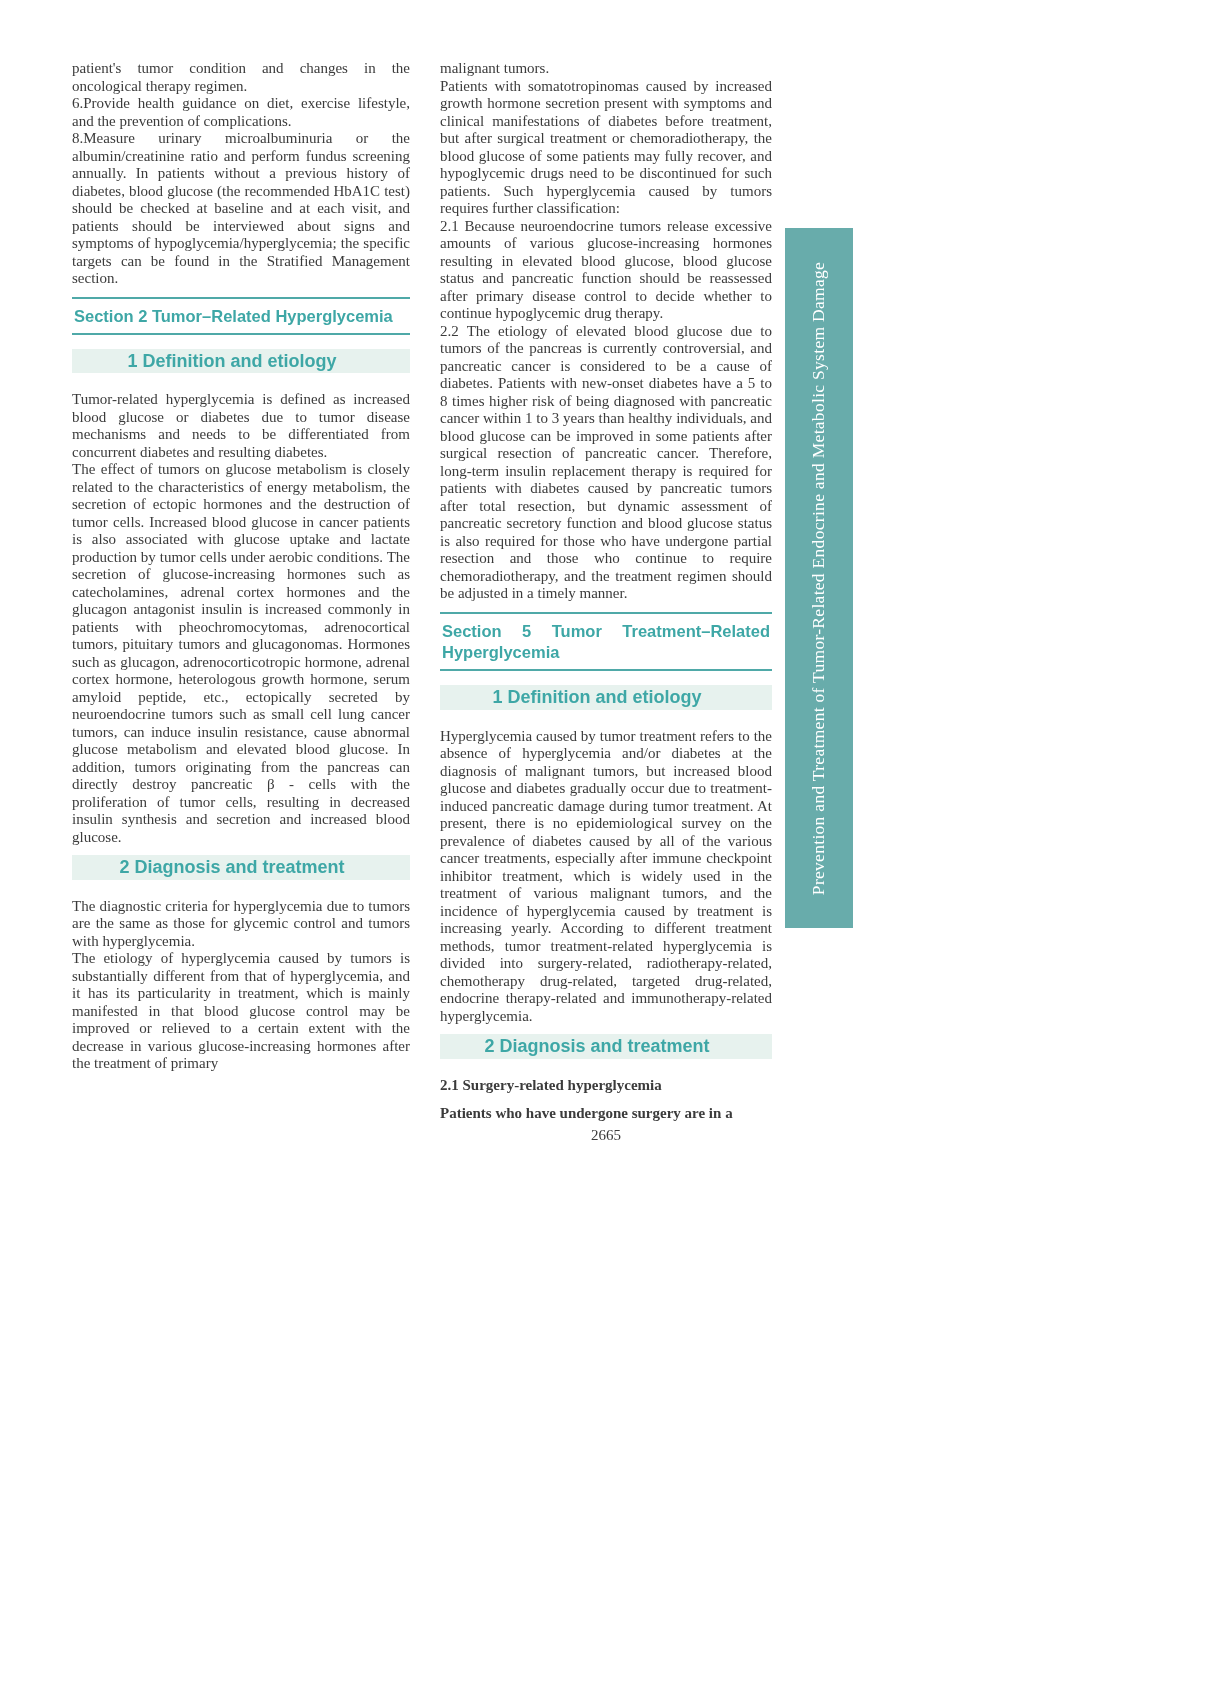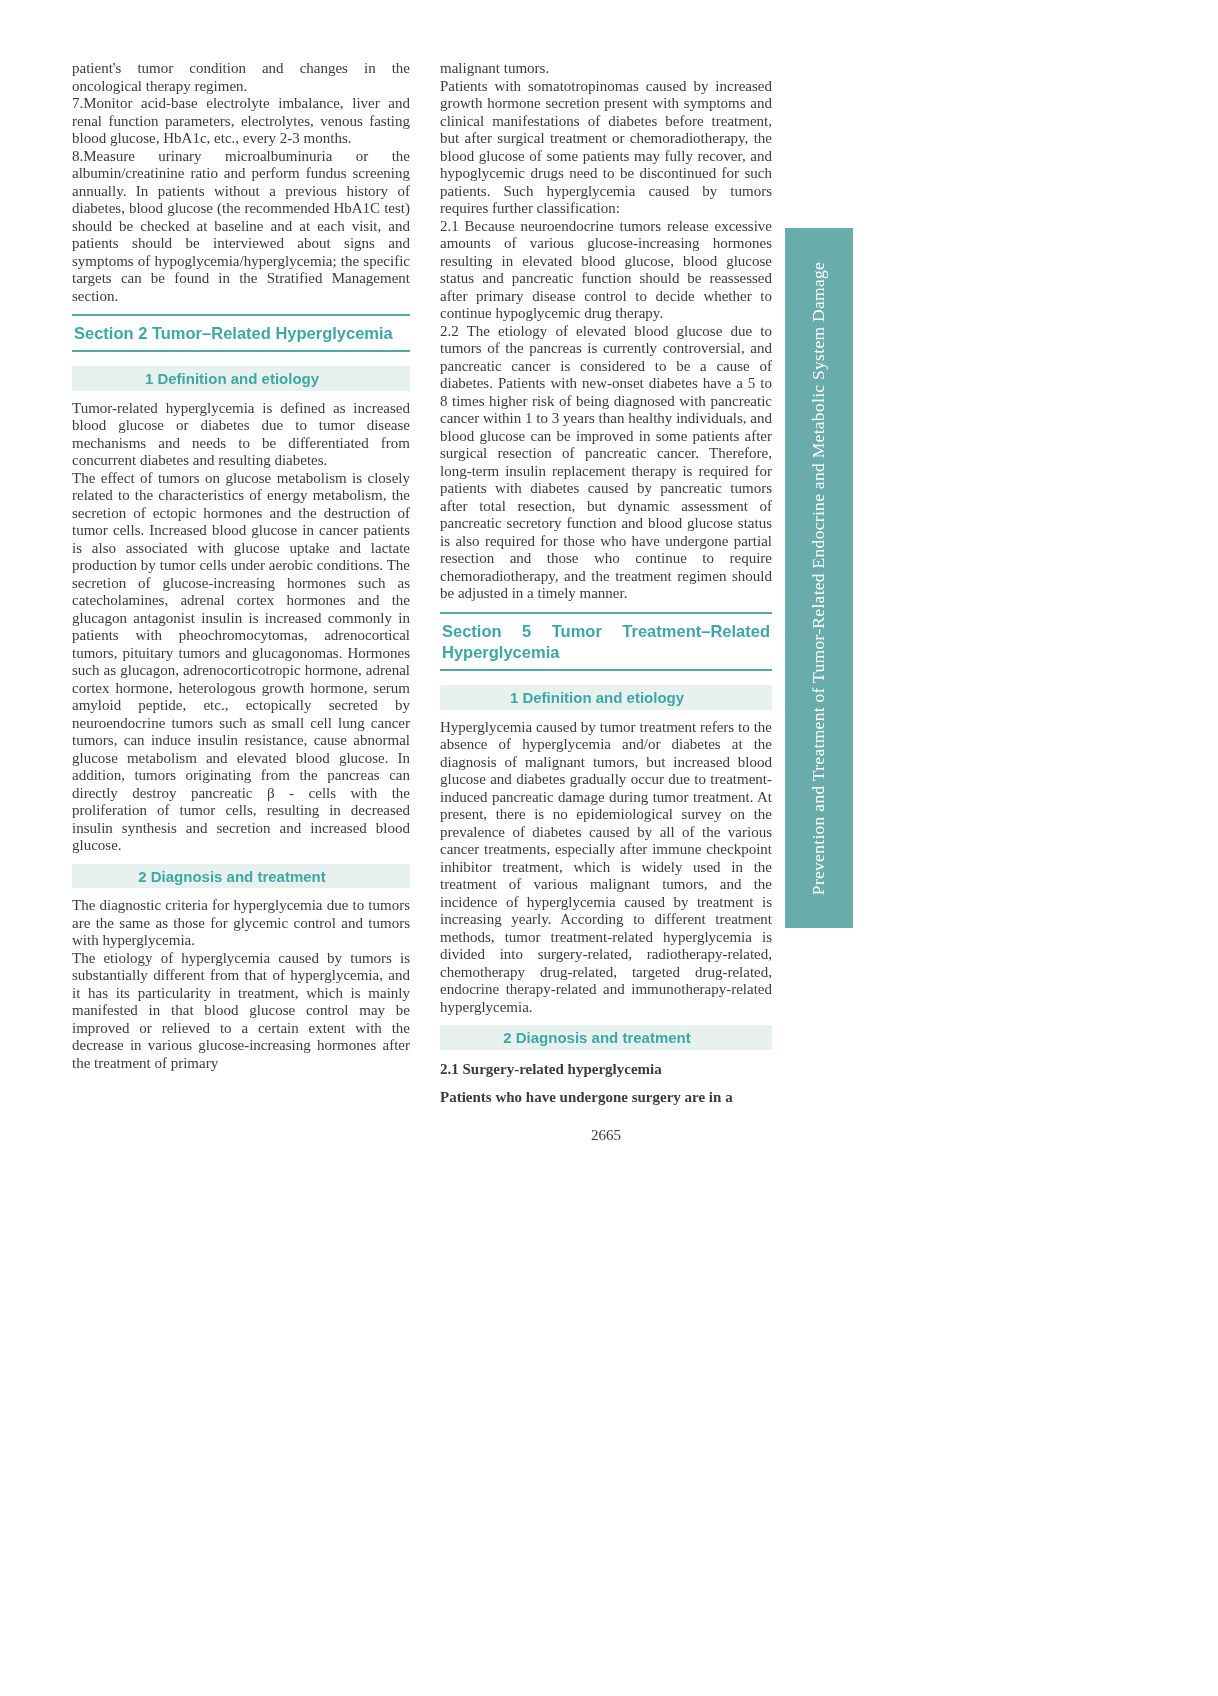--- a/index.html
+++ b/index.html
@@ -37,27 +37,27 @@
     padding: 7px 2px 6px 2px;
     border-top: 2px solid #4fa9a8;
     border-bottom: 2px solid #4fa9a8;
     font-family: "Liberation Sans", sans-serif;
     font-weight: bold;
     font-size: 16.5px;
     line-height: 1.3;
     color: #3ea7a6;
   }
   .subsection-header {
-    margin: 9px 0 9px 0;
+    margin: 9px 0 18px 0;
     padding: 4px 18px 3px 0;
     background: #e7f2ee;
     text-align: center;
     font-family: "Liberation Sans", sans-serif;
     font-weight: bold;
-    font-size: 15px;
+    font-size: 18px;
     color: #3ea7a6;
   }
   .sub-first { margin-top: 14px; }
 
   .sidebar-tab {
     position: absolute;
     left: 785px;
     top: 228px;
     width: 68px;
     height: 700px;
@@ -86,21 +86,21 @@
     color: #3b3b3b;
   }
 </style>
 </head>
 <body>
 
 <div class="page">
 
   <div class="col col-left">
     <p class="body-para">patient's tumor condition and changes in the oncological therapy regimen.</p>
-    <p class="body-para">7.Monitor acid-base electrolyte imbalance, liver and renal function parameters, electrolytes, venous fasting blood glucose, HbA1c, etc., every 2-3 months.</p>
+    <p class="body-para">6.Provide health guidance on diet, exercise lifestyle, and the prevention of complications.</p>
     <p class="body-para">8.Measure urinary microalbuminuria or the albumin/creatinine ratio and perform fundus screening annually. In patients without a previous history of diabetes, blood glucose (the recommended HbA1C test) should be checked at baseline and at each visit, and patients should be interviewed about signs and symptoms of hypoglycemia/hyperglycemia; the specific targets can be found in the Stratified Management section.</p>
 
     <h2 class="section-header">Section 2 Tumor–Related Hyperglycemia</h2>
 
     <h3 class="subsection-header sub-first">1 Definition and etiology</h3>
     <p class="body-para">Tumor-related hyperglycemia is defined as increased blood glucose or diabetes due to tumor disease mechanisms and needs to be differentiated from concurrent diabetes and resulting diabetes.</p>
     <p class="body-para">The effect of tumors on glucose metabolism is closely related to the characteristics of energy metabolism, the secretion of ectopic hormones and the destruction of tumor cells. Increased blood glucose in cancer patients is also associated with glucose uptake and lactate production by tumor cells under aerobic conditions. The secretion of glucose-increasing hormones such as catecholamines, adrenal cortex hormones and the glucagon antagonist insulin is increased commonly in patients with pheochromocytomas, adrenocortical tumors, pituitary tumors and glucagonomas. Hormones such as glucagon, adrenocorticotropic hormone, adrenal cortex hormone, heterologous growth hormone, serum amyloid peptide, etc., ectopically secreted by neuroendocrine tumors such as small cell lung cancer tumors, can induce insulin resistance, cause abnormal glucose metabolism and elevated blood glucose. In addition, tumors originating from the pancreas can directly destroy pancreatic β - cells with the proliferation of tumor cells, resulting in decreased insulin synthesis and secretion and increased blood glucose.</p>
 
     <h3 class="subsection-header">2 Diagnosis and treatment</h3>
     <p class="body-para">The diagnostic criteria for hyperglycemia due to tumors are the same as those for glycemic control and tumors with hyperglycemia.</p>

